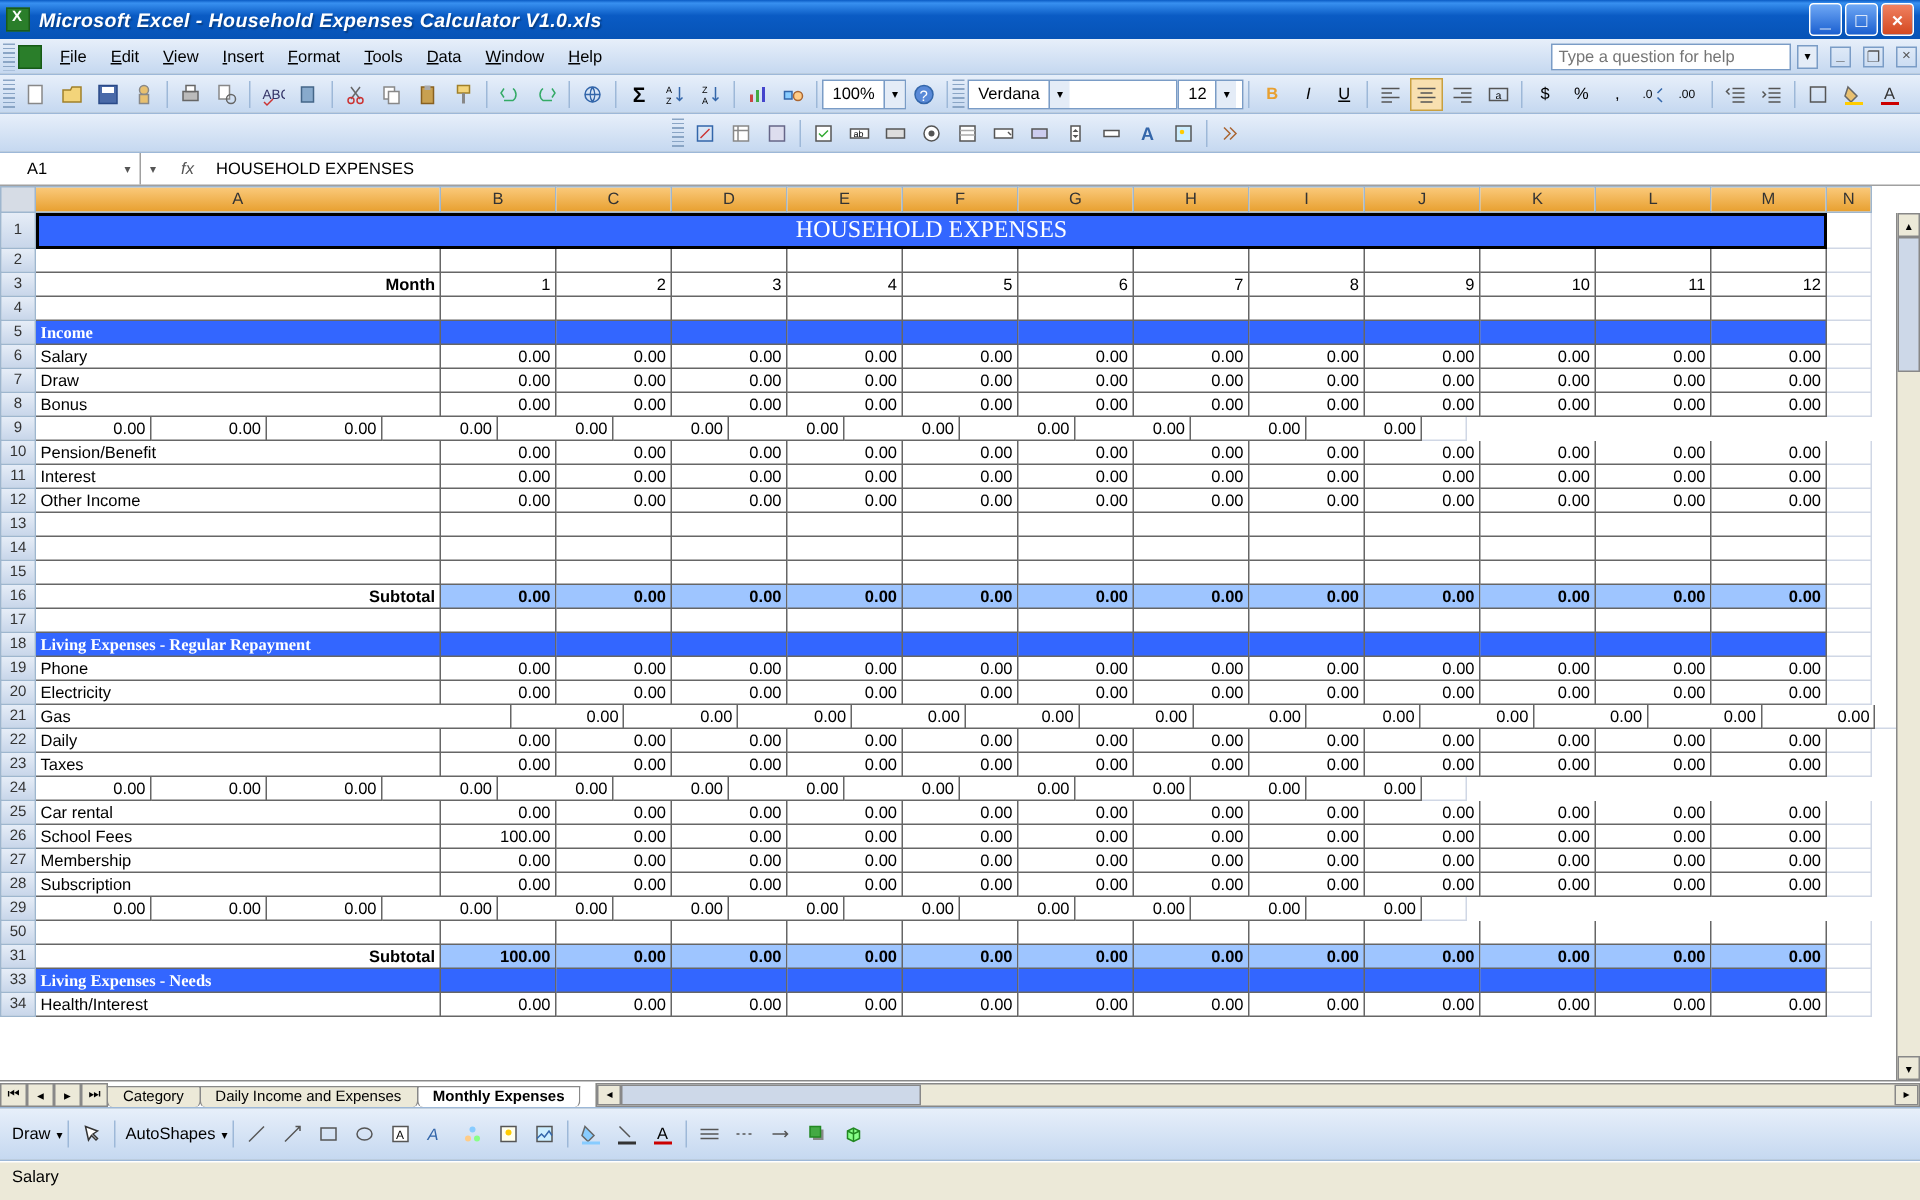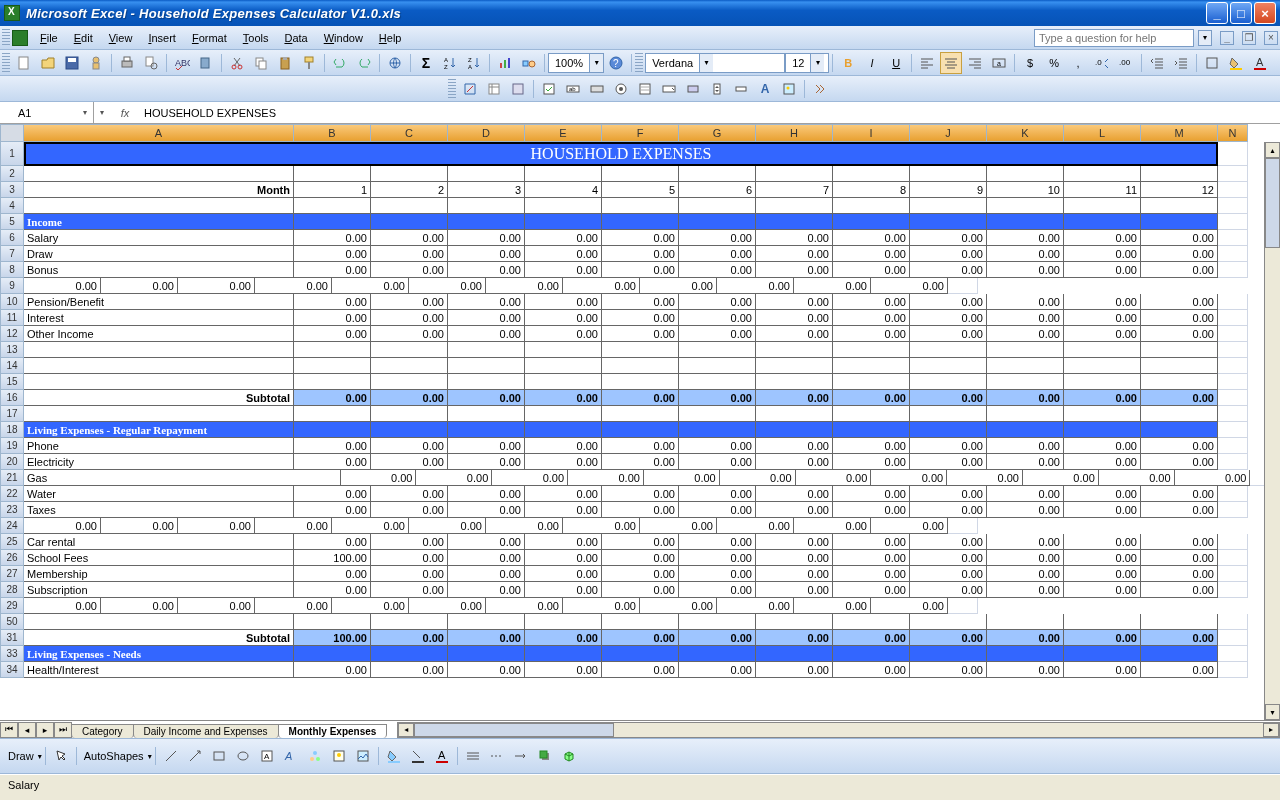--- a/index.html
+++ b/index.html
@@ -786,21 +786,21 @@
         <div class="cell r bdr" style="width: 77px;">0.00</div>
         <div class="cell r bdr" style="width: 77px;">0.00</div>
         <div class="cell r bdr" style="width: 77px;">0.00</div>
         <div class="cell r bdr" style="width: 77px;">0.00</div>
         <div class="cell r bdr" style="width: 77px;">0.00</div>
         <div class="cell r bdr" style="width: 77px;">0.00</div>
         <div class="cell " style="width: 30px;"></div>
       </div>
       <div class="gr">
         <div class="rh">22</div>
-        <div class="cell bdr" style="width: 270px;">Water</div>
+        <div class="cell bdr" style="width: 270px;">Daily</div>
         <div class="cell r bdr" style="width: 77px;">0.00</div>
         <div class="cell r bdr" style="width: 77px;">0.00</div>
         <div class="cell r bdr" style="width: 77px;">0.00</div>
         <div class="cell r bdr" style="width: 77px;">0.00</div>
         <div class="cell r bdr" style="width: 77px;">0.00</div>
         <div class="cell r bdr" style="width: 77px;">0.00</div>
         <div class="cell r bdr" style="width: 77px;">0.00</div>
         <div class="cell r bdr" style="width: 77px;">0.00</div>
         <div class="cell r bdr" style="width: 77px;">0.00</div>
         <div class="cell r bdr" style="width: 77px;">0.00</div>

